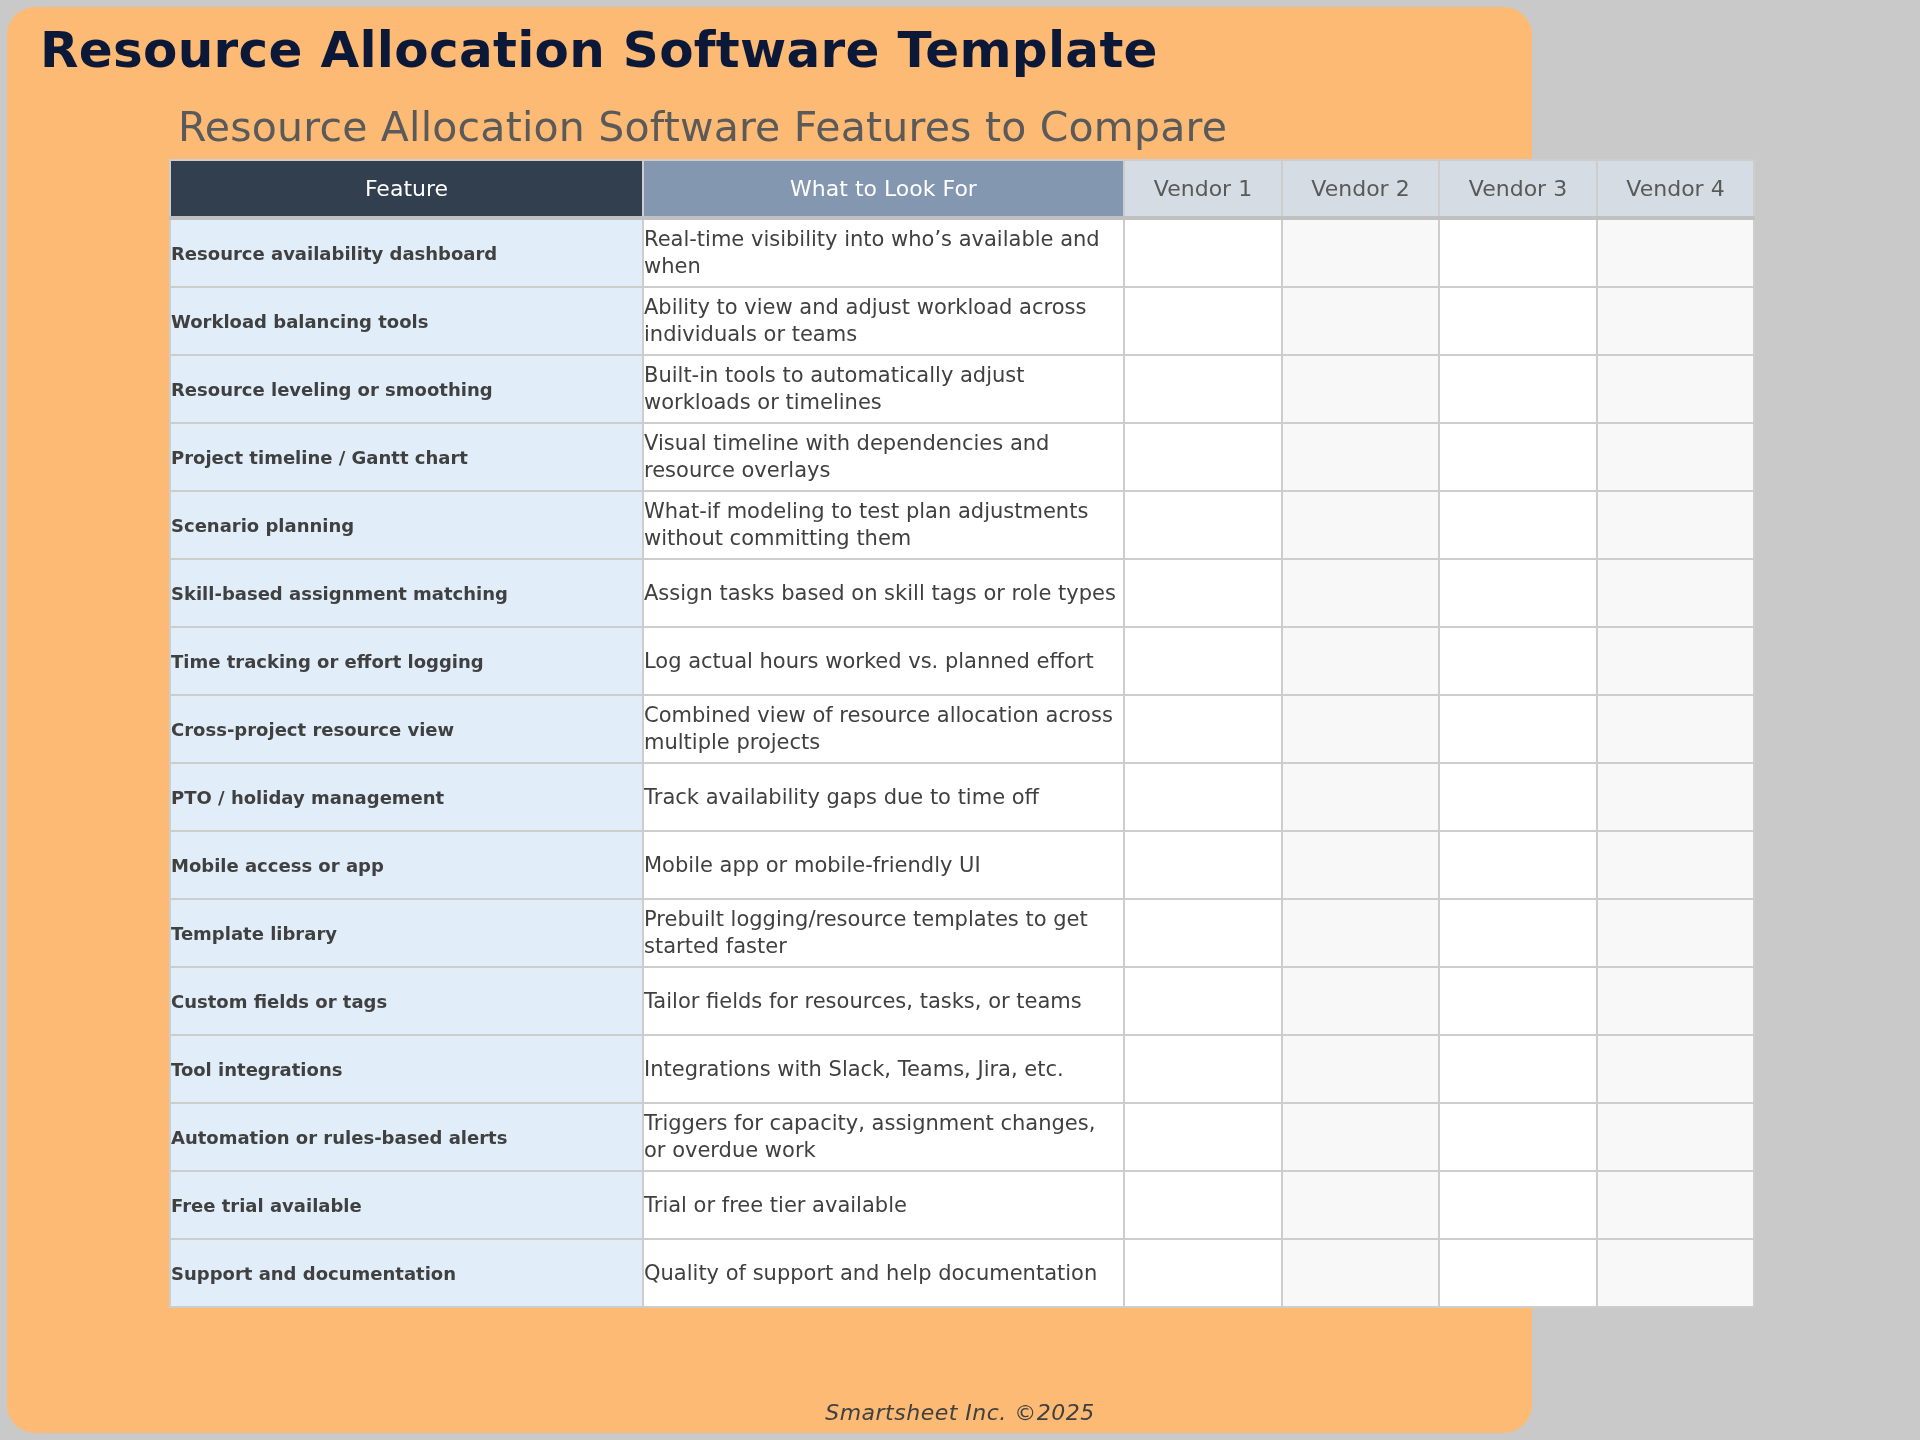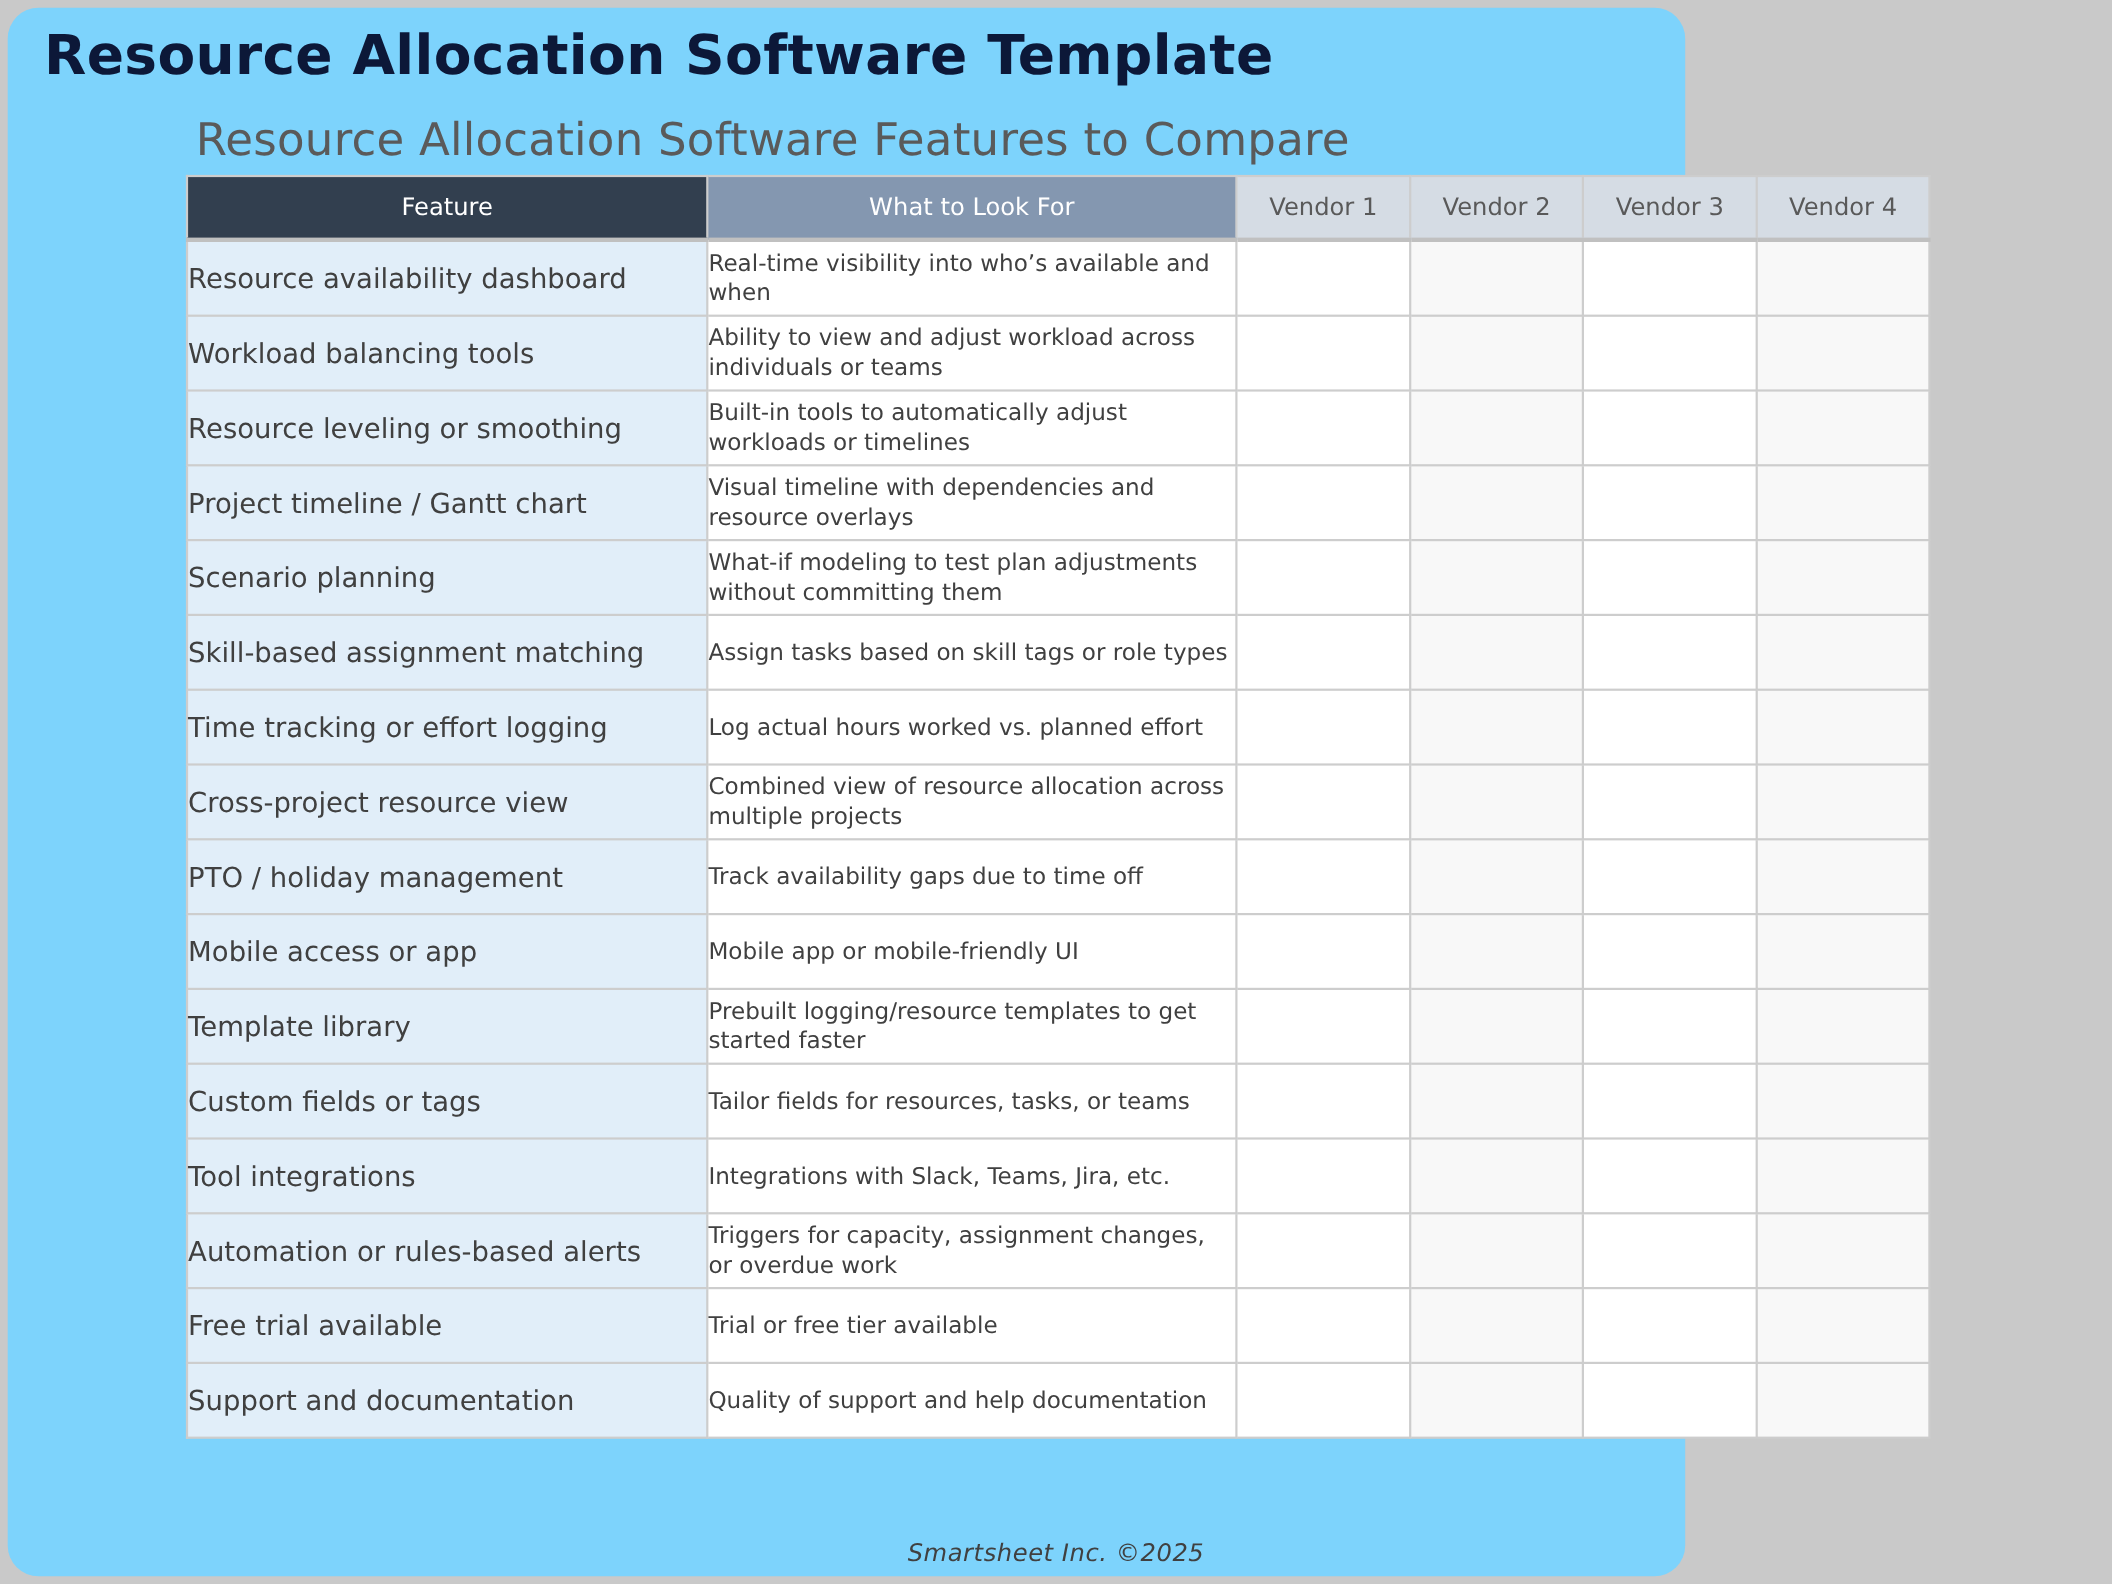--- a/index.html
+++ b/index.html
@@ -4,21 +4,21 @@
 <style>
   html, body { margin: 0; padding: 0; }
   body {
     width: 1920px; height: 1440px; overflow: hidden;
     background: #c9c9c9;
     font-family: "DejaVu Sans", "Liberation Sans", sans-serif;
   }
   .page {
     position: absolute; left: 7px; top: 7px; right: 7px; bottom: 7px;
     width: 1525px; height: 1426px;
-    background: #7dd3fc;
+    background: #fdba74;
     border-radius: 28px;
   }
   .title {
     position: absolute; left: 33px; top: 14px;
     font-size: 50px; font-weight: bold; color: #0c1838;
     letter-spacing: 0.3px; white-space: nowrap;
     font-family: "DejaVu Sans", sans-serif;
   }
   .subtitle {
     position: absolute; left: 171px; top: 96px;
@@ -44,21 +44,21 @@
     font-size: 22px;
     text-align: center;
     border-bottom: 4px solid #c0c0c0;
   }
   th.h-feature { background: #323f4f; color: #ffffff; }
   th.h-what { background: #8497b0; color: #ffffff; }
   th.h-vendor { background: #d5dce4; color: #595959; }
   table.grid tbody td { height: 66px; }
   td.c-feature {
     background: #e1eef9; color: #404040;
-    font-size: 25px; padding-left: 16px;
+    font-size: 18px; padding-left: 16px; font-weight: bold;
   }
   td.c-what {
     background: #ffffff; color: #404040;
     font-size: 21px; padding: 0 10px 0 16px; line-height: 27px;
   }
   td.c-v-odd { background: #ffffff; }
   td.c-v-even { background: #f8f8f8; }
   td.c-feature { border-right: 3px solid #b8c2cc; }
   .footer {
     position: absolute; left: 0; width: 1906px; top: 1393px;

